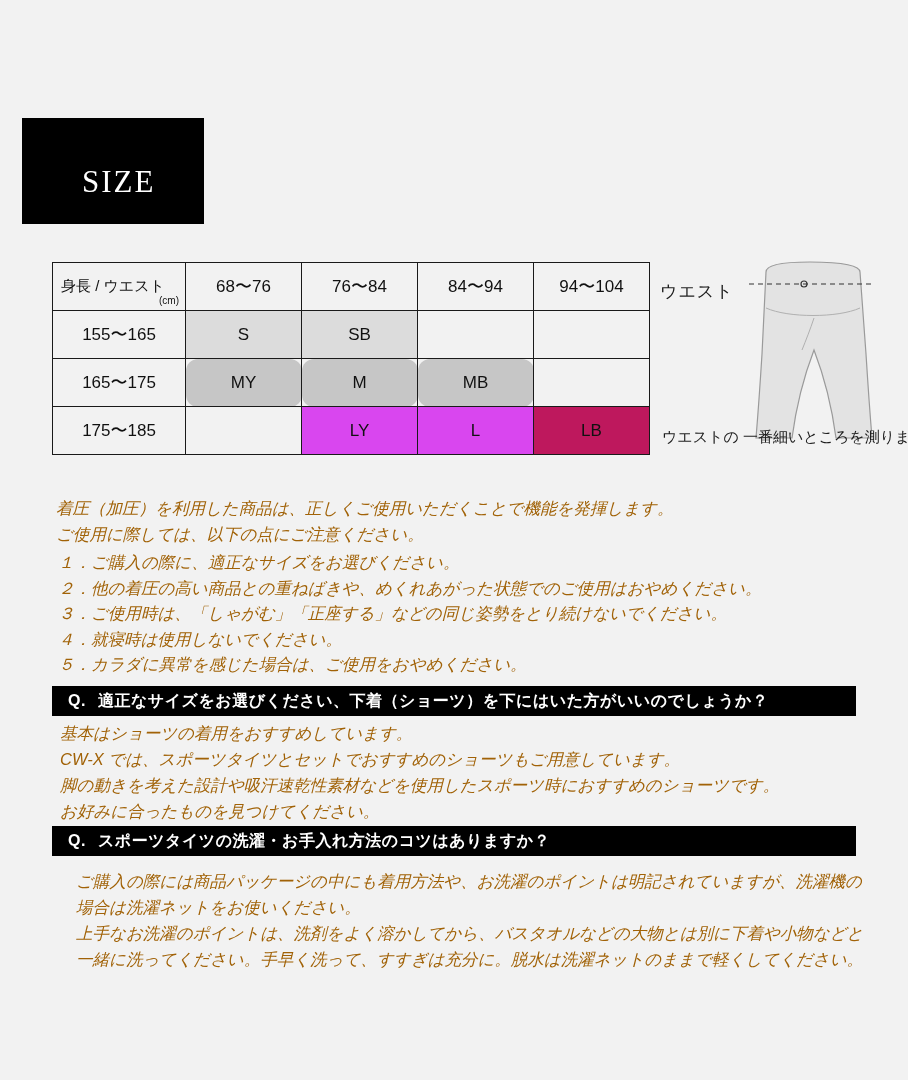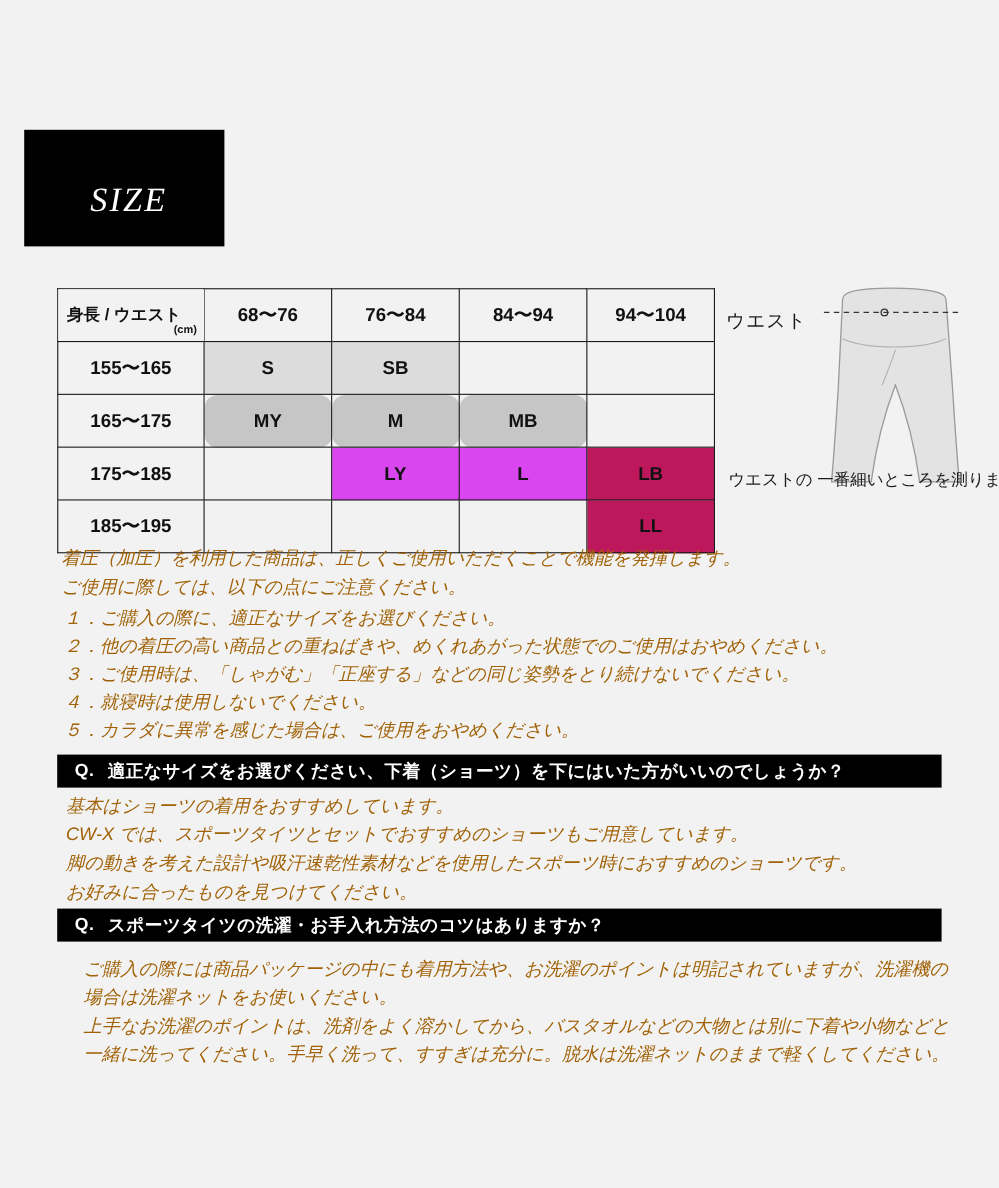--- a/index.html
+++ b/index.html
@@ -24,39 +24,38 @@
   .size-banner {
     position: absolute;
     left: 22px; top: 118px;
     width: 182px; height: 106px;
     background: #000;
   }
   .size-banner .size-text {
     position: absolute;
     left: 60px; top: 46px;
     color: #fff;
-    font-style: italic;
     font-size: 31px;
     letter-spacing: 2px;
     font-family: "Liberation Serif", serif;
     font-weight: 400;
   }
 
   
   .size-table {
     position: absolute;
     left: 52px; top: 262px;
     border-collapse: collapse;
     font-size: 16px;
   }
   .size-table td, .size-table th {
     border: 1px solid #1a1a1a;
     text-align: center;
     vertical-align: middle;
-    font-weight: 700;
+    font-weight: 400;
     font-size: 17px;
     color: #111;
     padding: 12px;
   }
   .size-table .hdr-corner {
     width: 133px; height: 42px;
     text-align: left;
     padding-left: 8px;
     position: relative;
     font-size: 15px;
@@ -163,27 +162,20 @@
       <td class="cell c-l2">MB</td>
       <td class="cell c-empty"></td>
     </tr>
     <tr>
       <td class="rowhdr c-empty">175〜185</td>
       <td class="cell c-empty"></td>
       <td class="cell c-l3">LY</td>
       <td class="cell c-l3">L</td>
       <td class="cell c-l4">LB</td>
     </tr>
-    <tr>
-      <td class="rowhdr c-empty">185〜195</td>
-      <td class="cell c-empty"></td>
-      <td class="cell c-empty"></td>
-      <td class="cell c-empty"></td>
-      <td class="cell c-l4">LL</td>
-    </tr>
   </tbody>
     </table>
 
   <div class="waist-box">
     <div class="waist-label">ウエスト</div>
     <svg class="waist-svg" width="140" height="190" viewBox="0 0 140 190">
       <path d="M18 14 C18 8, 30 4, 62 4 C96 4, 112 8, 112 14 L118 96 C120 128, 122 156, 124 180 L88 180 C84 150, 76 118, 66 92 C56 118, 48 150, 44 180 L8 180 C10 156, 12 128, 14 96 Z" fill="#e3e3e3" stroke="#9a9a9a" stroke-width="1.2"></path>
       <path d="M18 50 C40 60, 90 60, 112 50" fill="none" stroke="#b0b0b0" stroke-width="1"></path>
       <path d="M66 60 C62 72, 58 82, 54 92" fill="none" stroke="#b0b0b0" stroke-width="1"></path>
       <line x1="-8" y1="26" x2="124" y2="26" stroke="#333" stroke-width="1.2" stroke-dasharray="5 4"></line>

